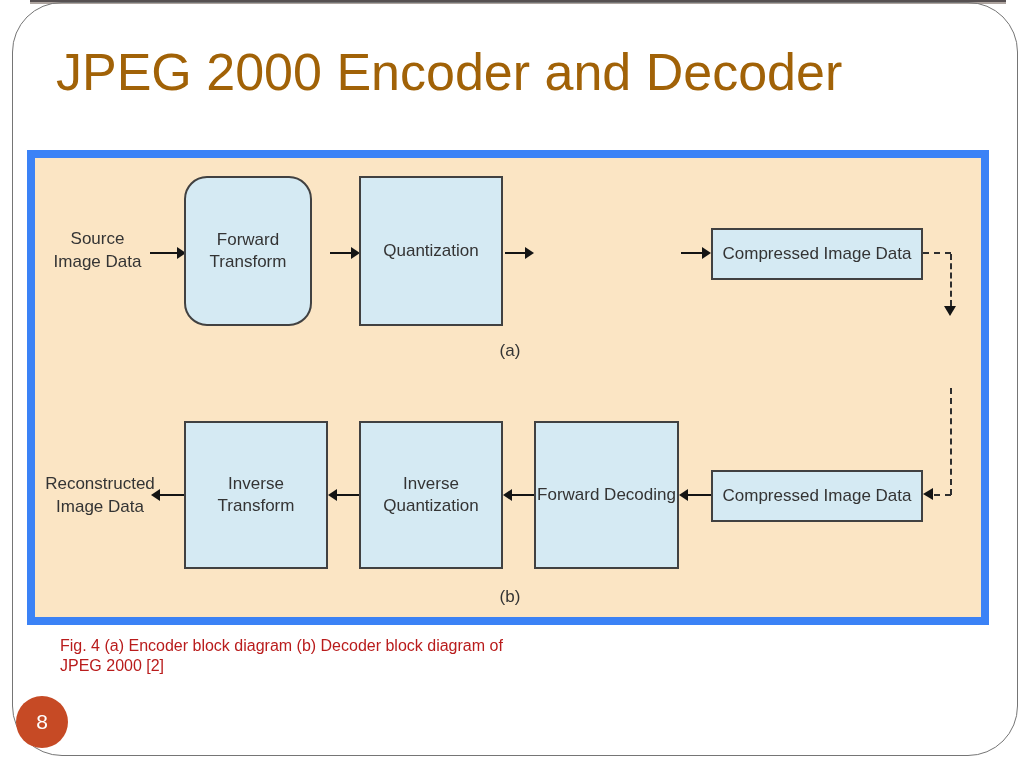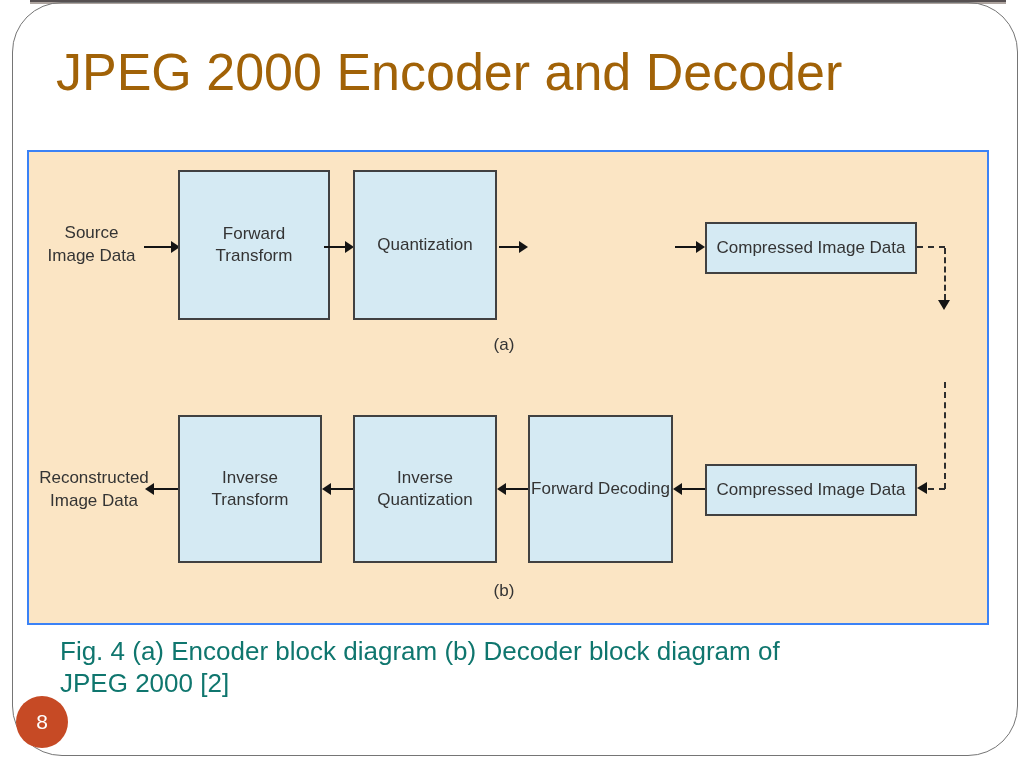--- a/index.html
+++ b/index.html
@@ -21,21 +21,21 @@
     font-size:52px;color:#a16207;letter-spacing:0;white-space:nowrap;
   }
   .page-badge{
     position:absolute;left:16px;top:696px;width:52px;height:52px;
     border-radius:50%;background:#C64A25;color:#ffffff;
     display:flex;align-items:center;justify-content:center;font-size:21px;
   }
   
   .panel{
     position:absolute;left:27px;top:150px;width:962px;height:475px;
-    box-sizing:border-box;background:#FBE5C4;border:2px solid #3b82f6;
+    box-sizing:border-box;background:#FBE5C4;border:8px solid #3b82f6;
   }
   .block{
     position:absolute;box-sizing:border-box;background:#D5EAF3;
     border:2px solid #414141;display:flex;align-items:center;justify-content:center;
     text-align:center;font-size:17px;color:#343434;line-height:1.3;white-space:pre-line;
   }
   .iolabel,.sublabel,.storelabel{
     position:absolute;text-align:center;font-size:17px;color:#343434;
     line-height:1.35;white-space:pre-line;
   }
@@ -55,39 +55,39 @@
     border-left:6px solid transparent;border-right:6px solid transparent;
     border-top:10px solid #141414;
   }
   .head-left{
     position:absolute;width:0;height:0;
     border-top:6px solid transparent;border-bottom:6px solid transparent;
     border-right:10px solid #141414;
   }
   .caption{
     position:absolute;left:60px;top:636px;width:760px;
-    font-size:26px;color:#0f766e;line-height:1.22;white-space:pre-line;
+    font-size:16px;color:#b91c1c;line-height:1.22;white-space:pre-line;
   }
 </style>
 </head>
 <body>
 
 <div class="accent-bar"></div>
 <div class="slide-border"></div>
 
 <div class="page-title">JPEG 2000 Encoder and Decoder</div>
 
 <div class="panel">
 
   <div class="iolabel" style="left:5px;top:70px;width:115px;">Source
 Image Data</div>
 
   <div class="harrow right" style="left:115px;top:94px;width:27px;"></div>
 
-  <div class="block" style="left:149px;top:18px;width:152px;height:150px;">Forward
+  <div class="block" style="left:149px;top:18px;width:128px;height:150px;border-radius:23px;">Forward
 Transform</div>
 
   <div class="harrow right" style="left:295px;top:94px;width:21px;"></div>
 
   <div class="block" style="left:324px;top:18px;width:144px;height:150px;">Quantization</div>
 
   <div class="harrow right" style="left:470px;top:94px;width:20px;"></div>
 
 
   <div class="harrow right" style="left:646px;top:94px;width:21px;"></div>

